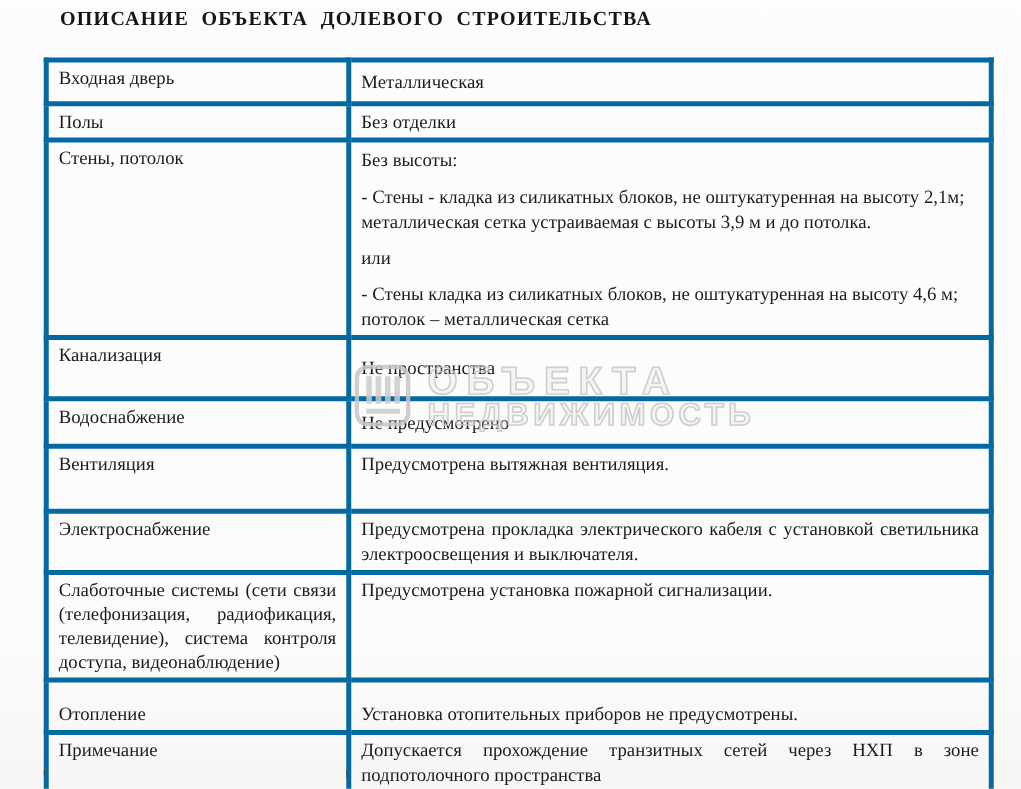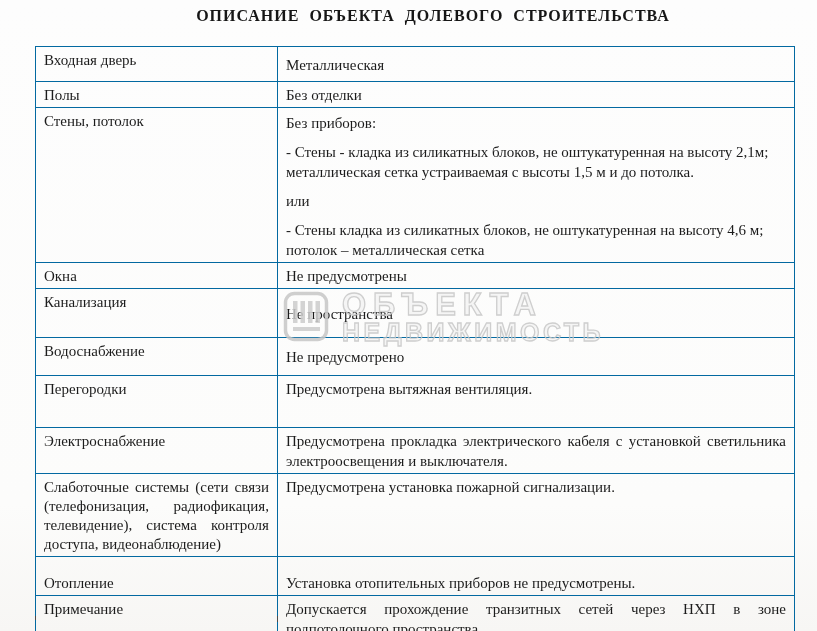--- a/index.html
+++ b/index.html
@@ -10,41 +10,41 @@
     position: relative;
     overflow: hidden;
     background: linear-gradient(180deg, #fdfdfd 0%, #fcfcfb 80%, #f7f6f4 100%);
     font-family: "Liberation Serif", serif;
     color: #1c1c1c;
   }
 
   .doc-title {
     position: absolute;
     top: 7px;
-    left: 16px;
+    left: 4px;
     width: 790px;
-    text-align: center;
+    text-align: left;
     font-size: 16px;
     font-weight: bold;
     letter-spacing: 1px;
     word-spacing: 5px;
     color: #161616;
     padding-left: 44px;
   }
 
   table.desc-table {
     position: absolute;
     top: 46px;
     left: 35px;
     width: 760px;
     border-collapse: collapse;
     table-layout: fixed;
   }
   table.desc-table td {
-    border: 1px solid #0369a1;
+    border: 4px solid #0369a1;
     vertical-align: top;
     padding: 3px 8px 2px 8px;
     font-size: 15px;
     line-height: 20px;
     overflow: hidden;
   }
   td.label-cell { width: 242px; }
   td.value-cell { padding-left: 10px; }
   td p { margin: 0 0 9px 0; }
   td p:last-child { margin-bottom: 0; }
@@ -119,46 +119,40 @@
       </tr>
       <tr class="row-2">
         <td class="label-cell">Полы</td>
         <td class="value-cell">
           <p>Без отделки</p>
         </td>
       </tr>
       <tr class="row-3">
         <td class="label-cell">Стены, потолок</td>
         <td class="value-cell">
-          <p>Без приборов:</p>
-          <p>- Стены - кладка из силикатных блоков, не оштукатуренная на высоту 2,1м; металлическая сетка устраиваемая с высоты 1,5 м и до потолка.</p>
+          <p>Без высоты:</p>
+          <p>- Стены - кладка из силикатных блоков, не оштукатуренная на высоту 2,1м; металлическая сетка устраиваемая с высоты 3,9 м и до потолка.</p>
           <p>или</p>
           <p>- Стены  кладка из силикатных блоков, не оштукатуренная на высоту 4,6 м; потолок –  металлическая сетка</p>
         </td>
       </tr>
-      <tr class="row-4">
-        <td class="label-cell">Окна</td>
-        <td class="value-cell">
-          <p>Не предусмотрены</p>
-        </td>
-      </tr>
       <tr class="row-6">
         <td class="label-cell">Канализация</td>
         <td class="value-cell">
           <p>Не пространства</p>
         </td>
       </tr>
       <tr class="row-7">
         <td class="label-cell">Водоснабжение</td>
         <td class="value-cell">
           <p>Не предусмотрено</p>
         </td>
       </tr>
       <tr class="row-8">
-        <td class="label-cell">Перегородки</td>
+        <td class="label-cell">Вентиляция</td>
         <td class="value-cell">
           <p>Предусмотрена вытяжная вентиляция.</p>
         </td>
       </tr>
       <tr class="row-9">
         <td class="label-cell">Электроснабжение</td>
         <td class="value-cell">
           <p>Предусмотрена прокладка электрического кабеля с установкой светильника электроосвещения и выключателя.</p>
         </td>
       </tr>

